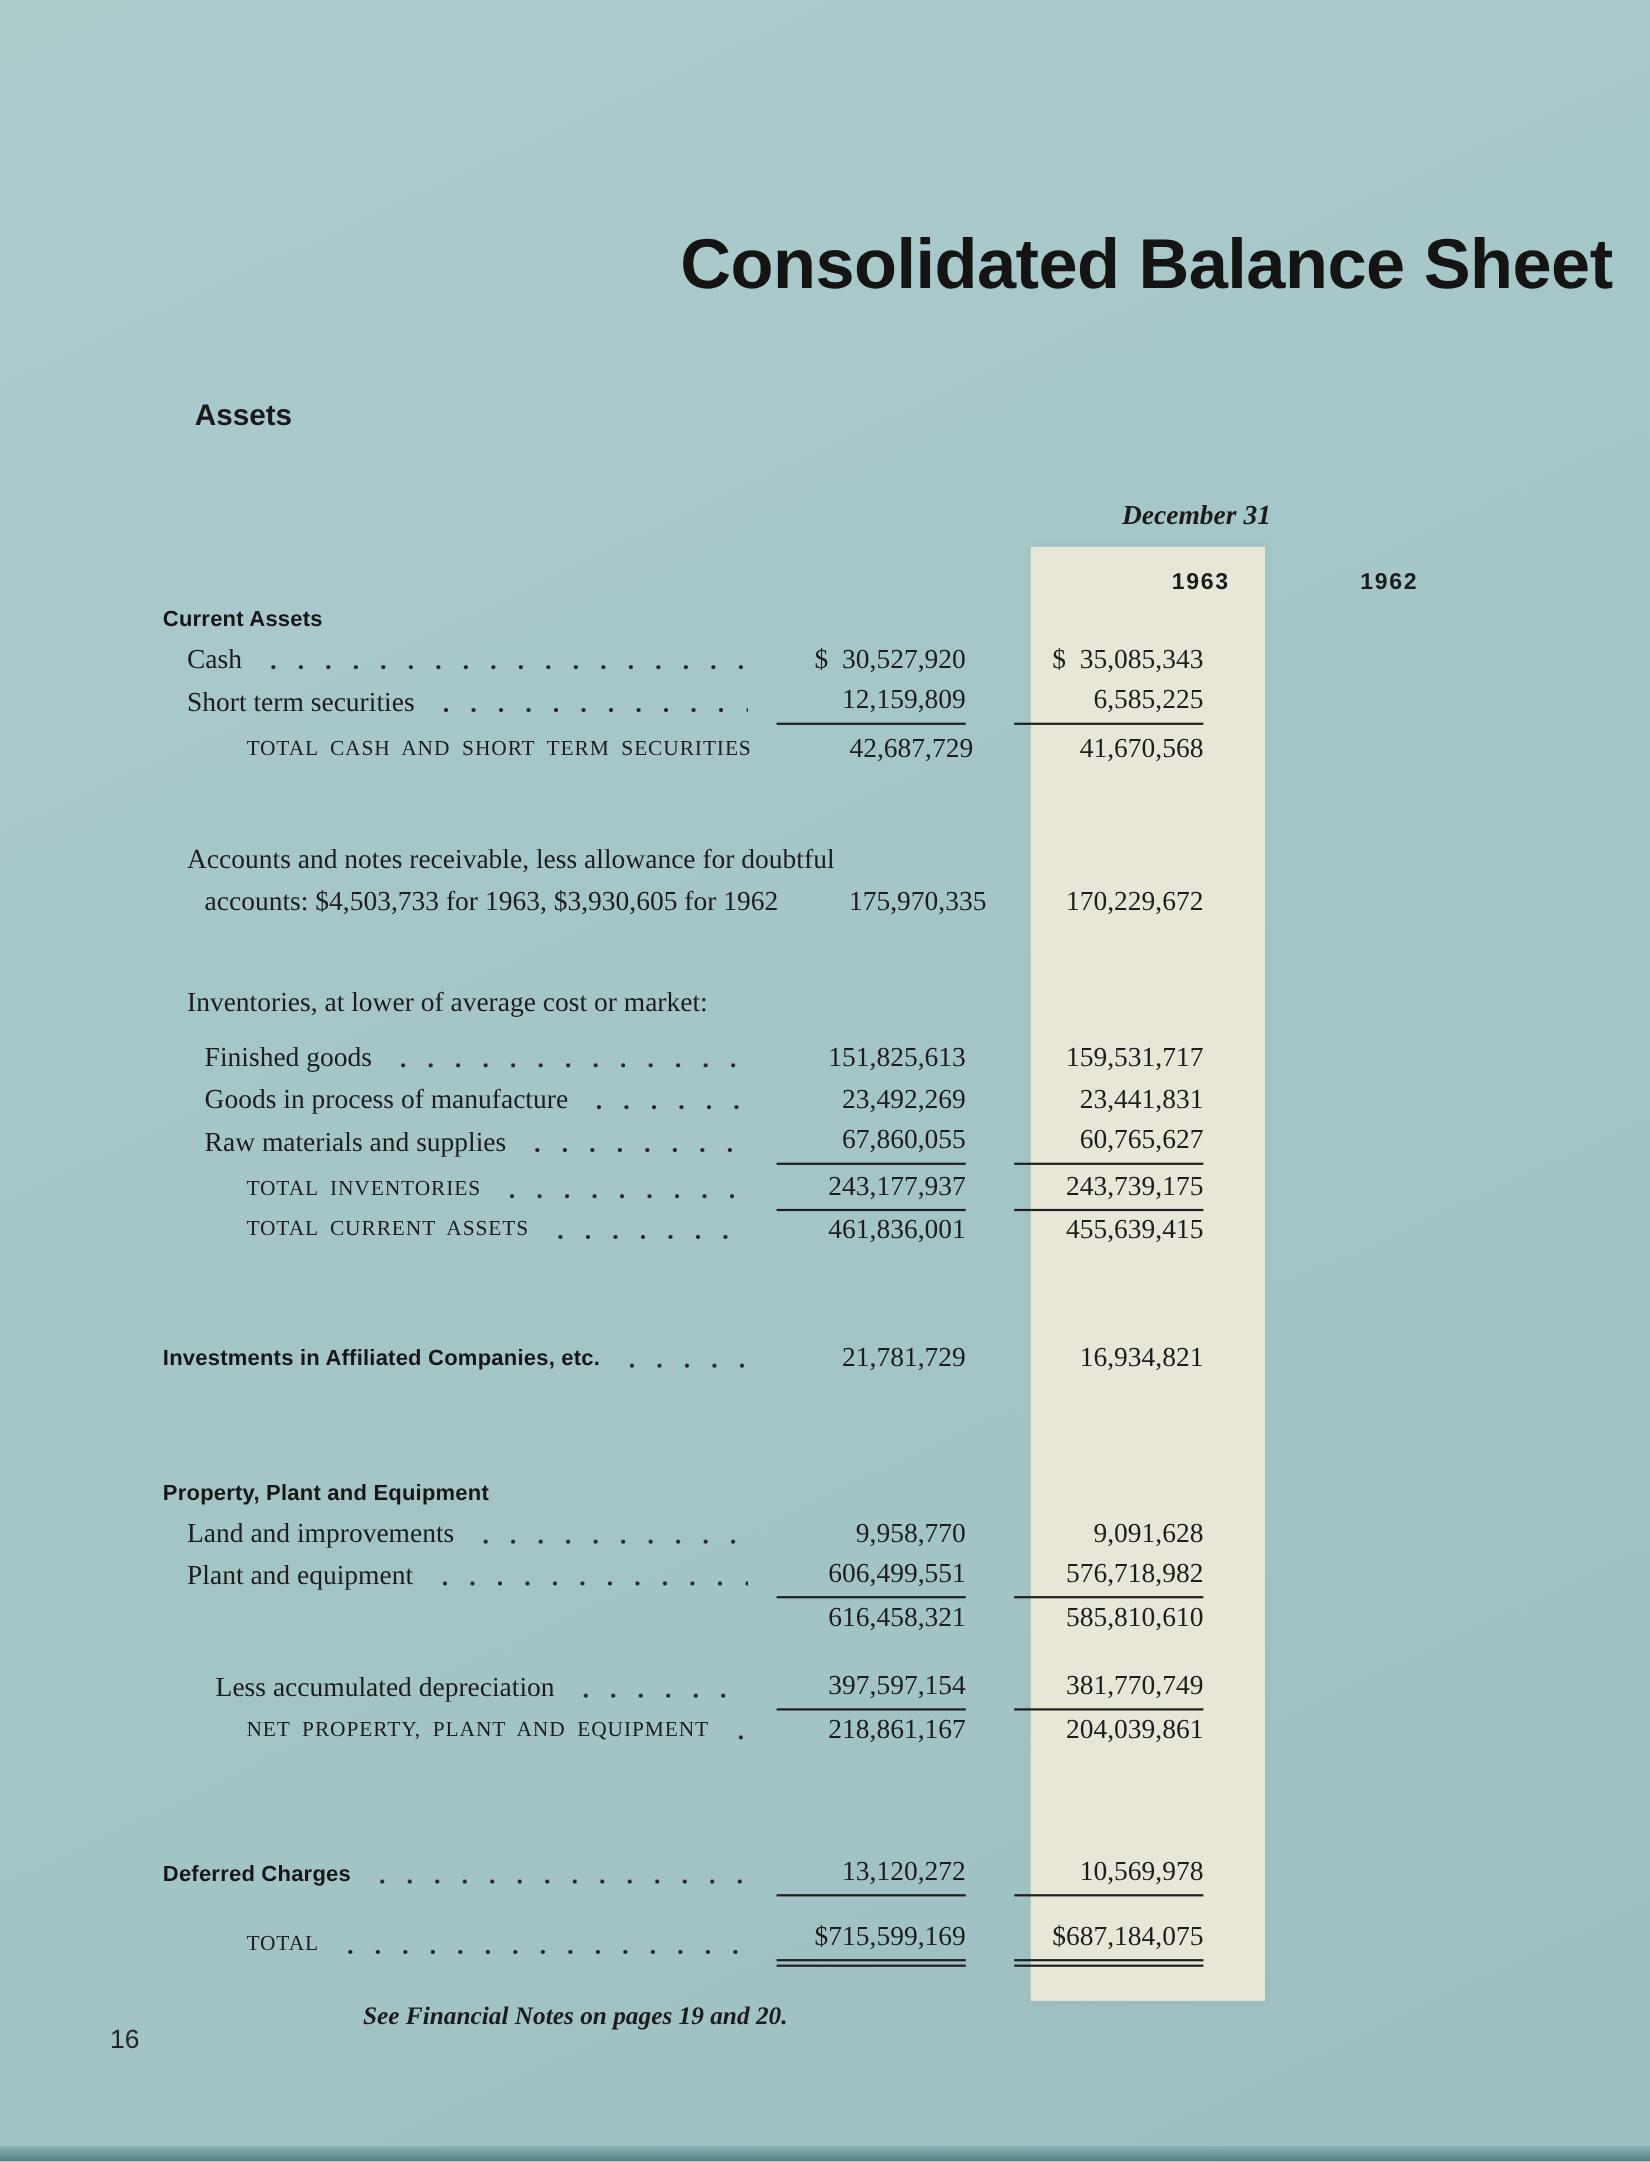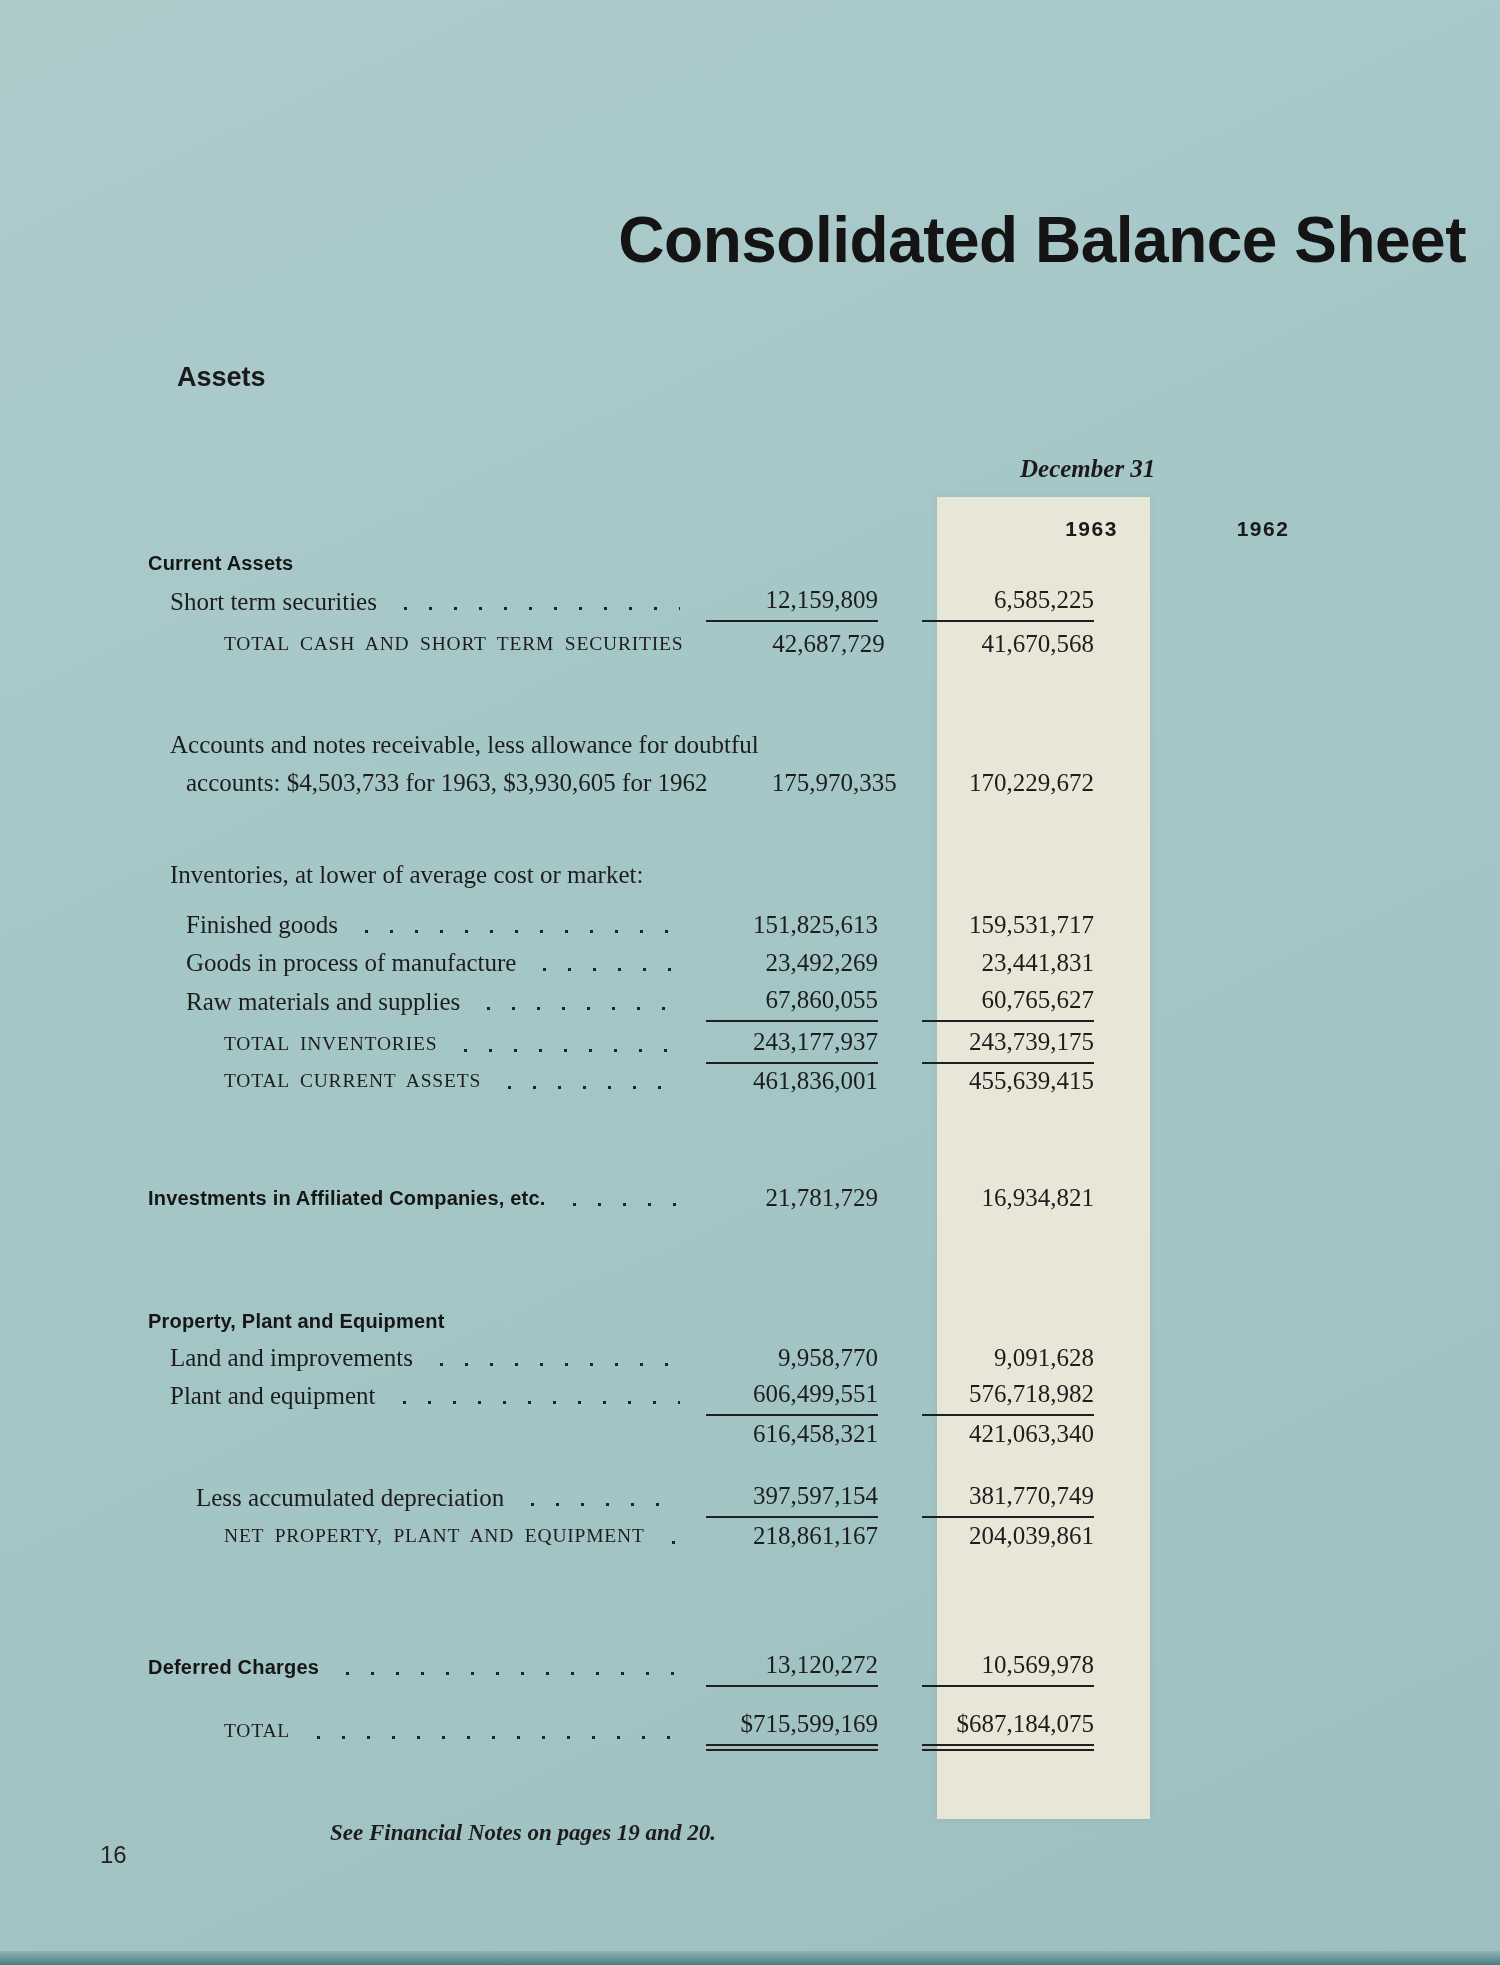--- a/index.html
+++ b/index.html
@@ -97,20 +97,26 @@
   <div class="date-heading">December 31</div>
   <div class="colhead c63">1963</div>
   <div class="colhead c62">1962</div>
 
   <div class="sheet">
 
     <div class="row h" style="margin-top:8px">
       <span class="lbl ind-h">Current Assets</span>
     </div>
 
+    <div class="row i" style="margin-top:2px">
+      <span class="lbl ind-i">Cash</span>
+      <span class="leader"></span>
+      <span class="val v63">$ 30,527,920</span>
+      <span class="val v62">$ 35,085,343</span>
+    </div>
 
     <div class="row i rb" style="margin-top:2px">
       <span class="lbl ind-i">Short term securities</span>
       <span class="leader"></span>
       <span class="val v63">12,159,809</span>
       <span class="val v62">6,585,225</span>
     </div>
 
     <div class="row t" style="margin-top:7px">
       <span class="lbl ind-t">TOTAL CASH AND SHORT TERM SECURITIES</span>
@@ -194,21 +200,21 @@
       <span class="lbl ind-i">Plant and equipment</span>
       <span class="leader"></span>
       <span class="val v63">606,499,551</span>
       <span class="val v62">576,718,982</span>
     </div>
 
     <div class="row i" style="margin-top:3px">
       <span class="lbl ind-i"></span>
       <span class="leader none"></span>
       <span class="val v63">616,458,321</span>
-      <span class="val v62">421,063,340</span>
+      <span class="val v62">585,810,610</span>
     </div>
 
     <div class="row i rb" style="margin-top:27px">
       <span class="lbl ind-l">Less accumulated depreciation</span>
       <span class="leader"></span>
       <span class="val v63">397,597,154</span>
       <span class="val v62">381,770,749</span>
     </div>
 
     <div class="row t" style="margin-top:3px">

